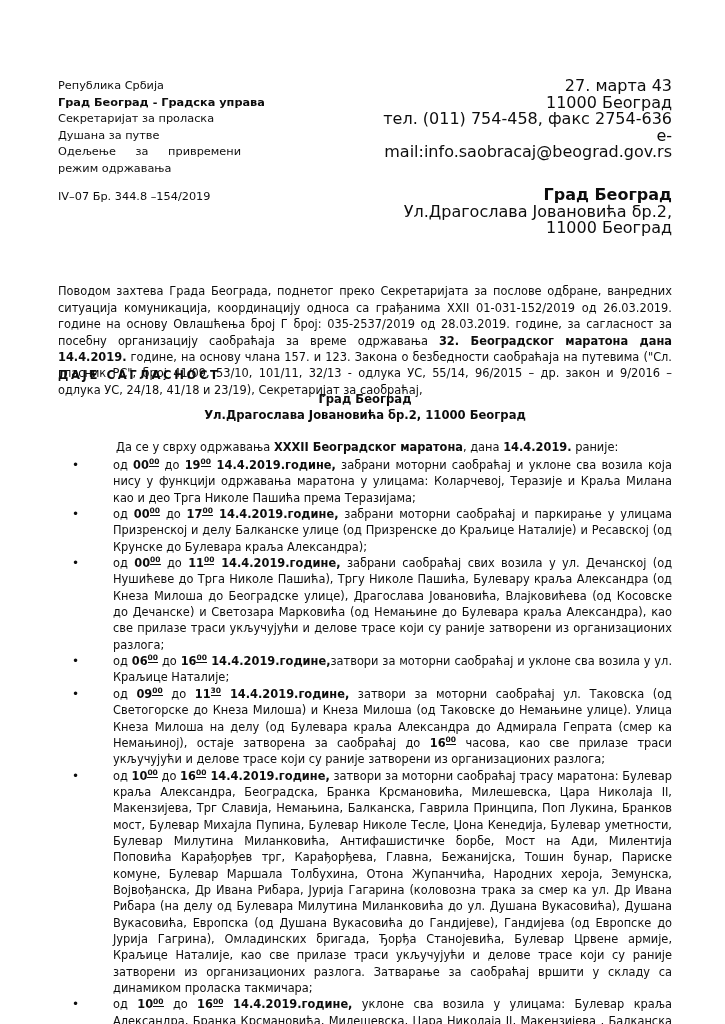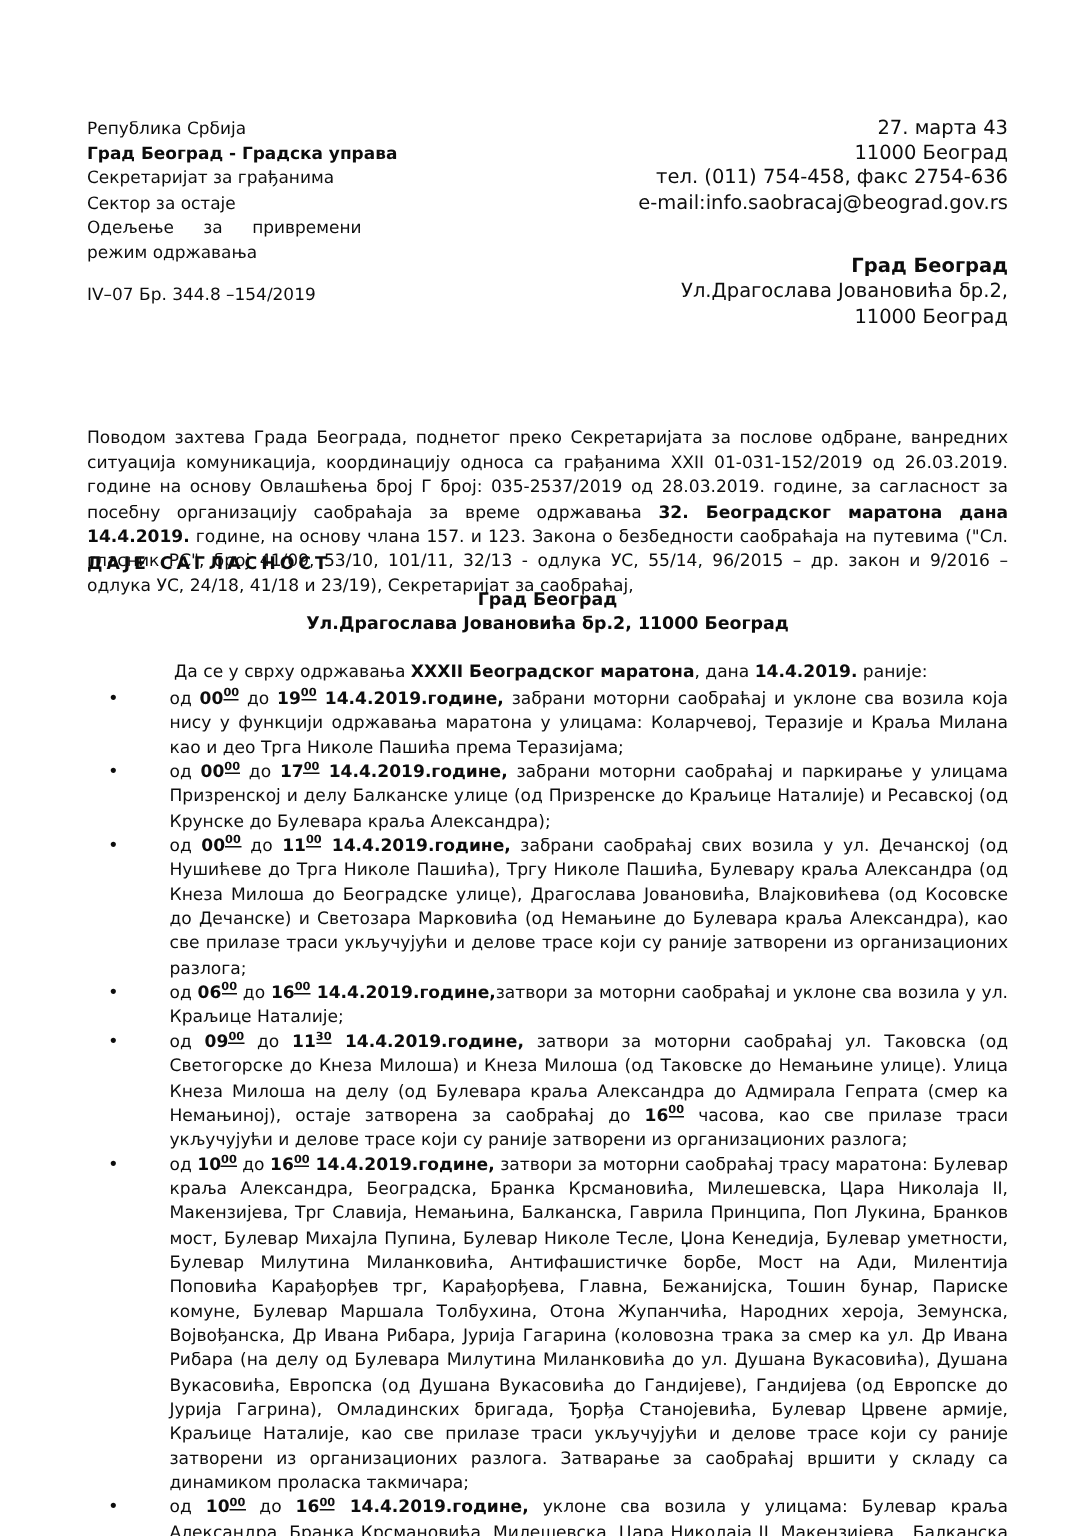--- a/index.html
+++ b/index.html
@@ -36,21 +36,21 @@
     align-items: flex-start;
   }
   .lh-left {
     width: 300px;
     font-size: 11.3px;
     line-height: 16.6px;
     text-align: left;
   }
   .lh-right {
     width: 300px;
-    font-size: 13px;
+    font-size: 16px;
     line-height: 16.6px;
     text-align: right;
   }
   .lh-left .strong,
   .lh-right .strong {
     font-weight: bold;
   }
   .lh-dept {
     text-align: justify;
     text-align-last: left;
@@ -149,22 +149,22 @@
 </head>
 <body>
 
 <div class="page">
 
   <div class="letterhead">
 
     <div class="lh-left">
       <div>Република Србија</div>
       <div class="strong">Град Београд - Градска управа</div>
-      <div>Секретаријат за грађанима</div>
-      <div>Сектор за остаје</div>
+      <div>Секретаријат за проласка</div>
+      <div>Душана за путве</div>
       <div class="lh-dept">Одељење за привремени режим одржавања</div>
       <div class="lh-gap"></div>
       <div>IV–07 Бр. 344.8 –154/2019</div>
     </div>
 
     <div class="lh-right">
       <div>27. марта 43</div>
       <div>11000 Београд</div>
       <div>тел. (011) 754-458, факс 2754-636</div>
       <div>e-mail:info.saobracaj@beograd.gov.rs</div>

